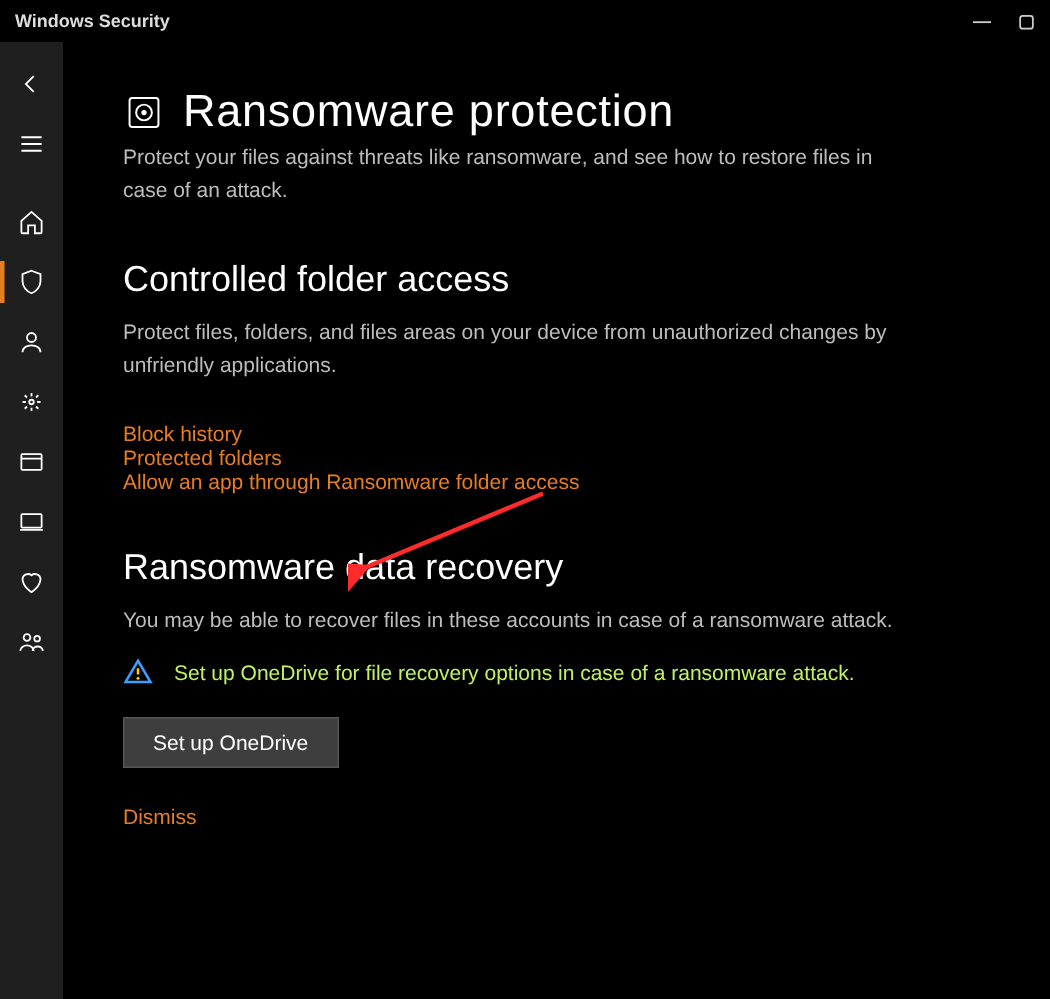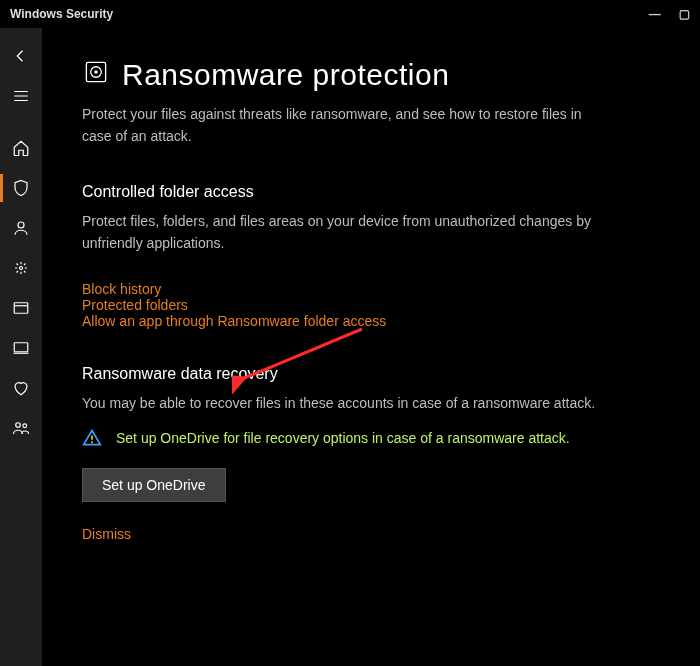--- a/index.html
+++ b/index.html
@@ -28,24 +28,24 @@
   }
   .nav .slot.selected::before {
     content: ""; position: absolute; left: 0; top: 6px; bottom: 6px;
     width: 3px; background: #e67e22;
   }
   .nav svg { width: 18px; height: 18px; stroke: #fff; fill: none; stroke-width: 1.6; }
   .content {
     flex: 1; padding: 30px 40px 20px 40px; overflow-y: auto;
     position: relative;
   }
-  .hrow { display: flex; align-items: flex-start; gap: 12px; margin-bottom: 12px; }
+  .hrow { display: flex; align-items: center; gap: 12px; margin-bottom: 2px; }
   .hrow svg { width: 28px; height: 28px; stroke: #fff; fill: none; stroke-width: 1.5; }
   h1 { font-weight: 400; font-size: 30px; letter-spacing: 0.5px; }
-  h2 { font-weight: 400; font-size: 16px; margin-top: 36px; margin-bottom: 10px; }
+  h2 { font-weight: 400; font-size: 24px; margin-top: 36px; margin-bottom: 10px; }
   .body { color: #bdbdbd; line-height: 1.55; max-width: 520px; font-size: 14px; }
   .toggle-row { display: flex; align-items: center; gap: 14px; margin-top: 26px; }
   .toggle {
     width: 44px; height: 20px; border-radius: 10px; background: #e67e22;
     position: relative; cursor: pointer;
   }
   .toggle .knob {
     width: 13px; height: 13px; border-radius: 50%; background: #000;
     position: absolute; right: 3px; top: 3.5px;
   }

